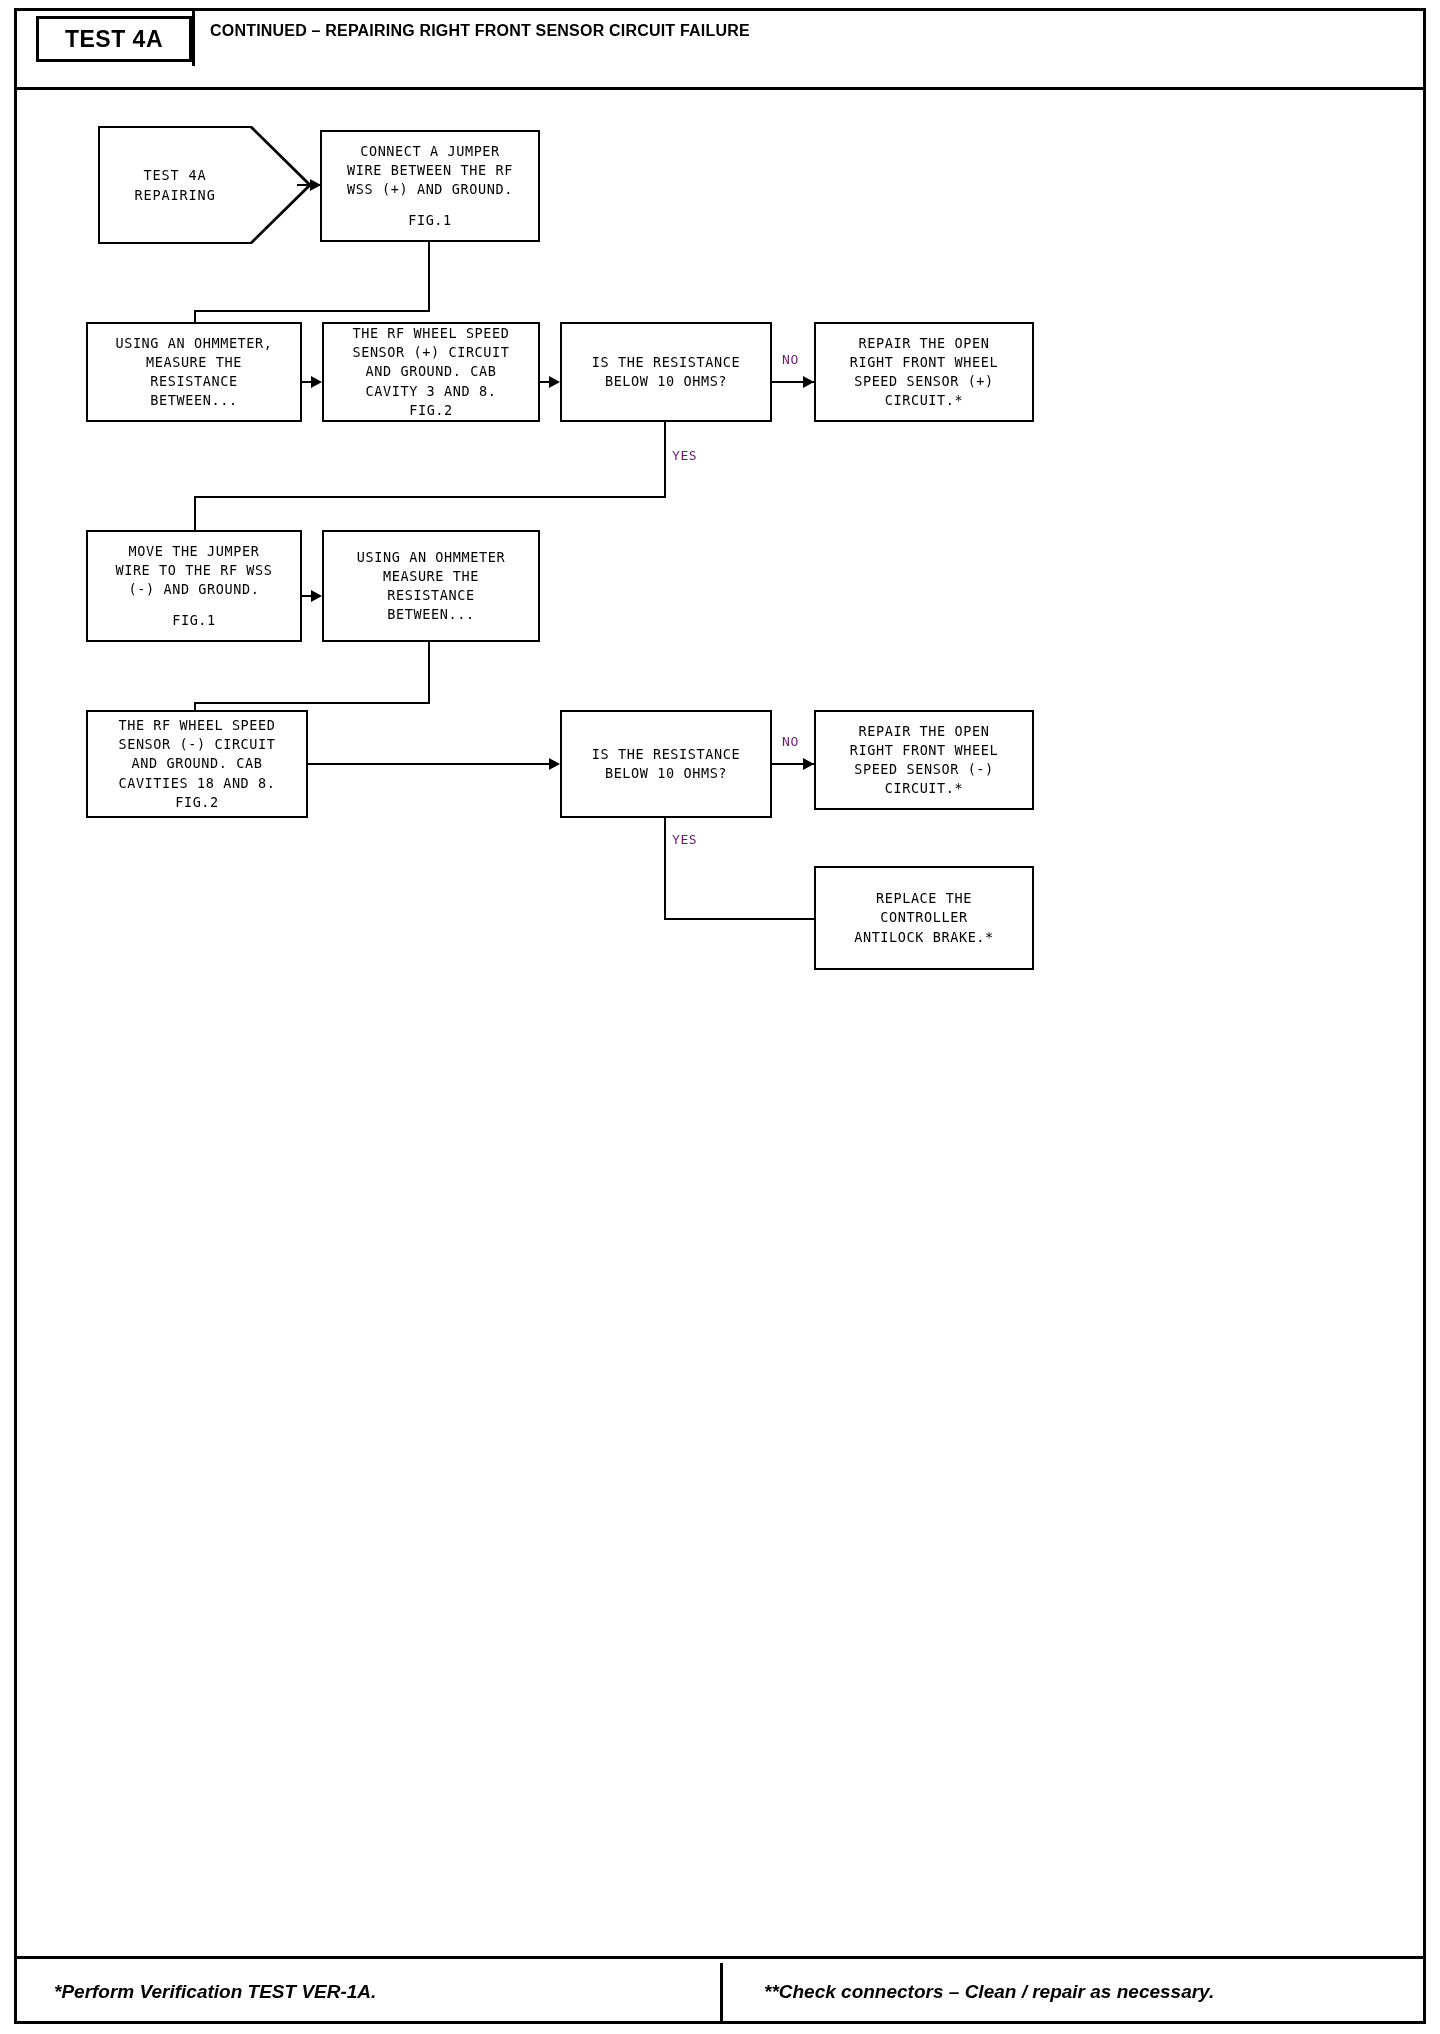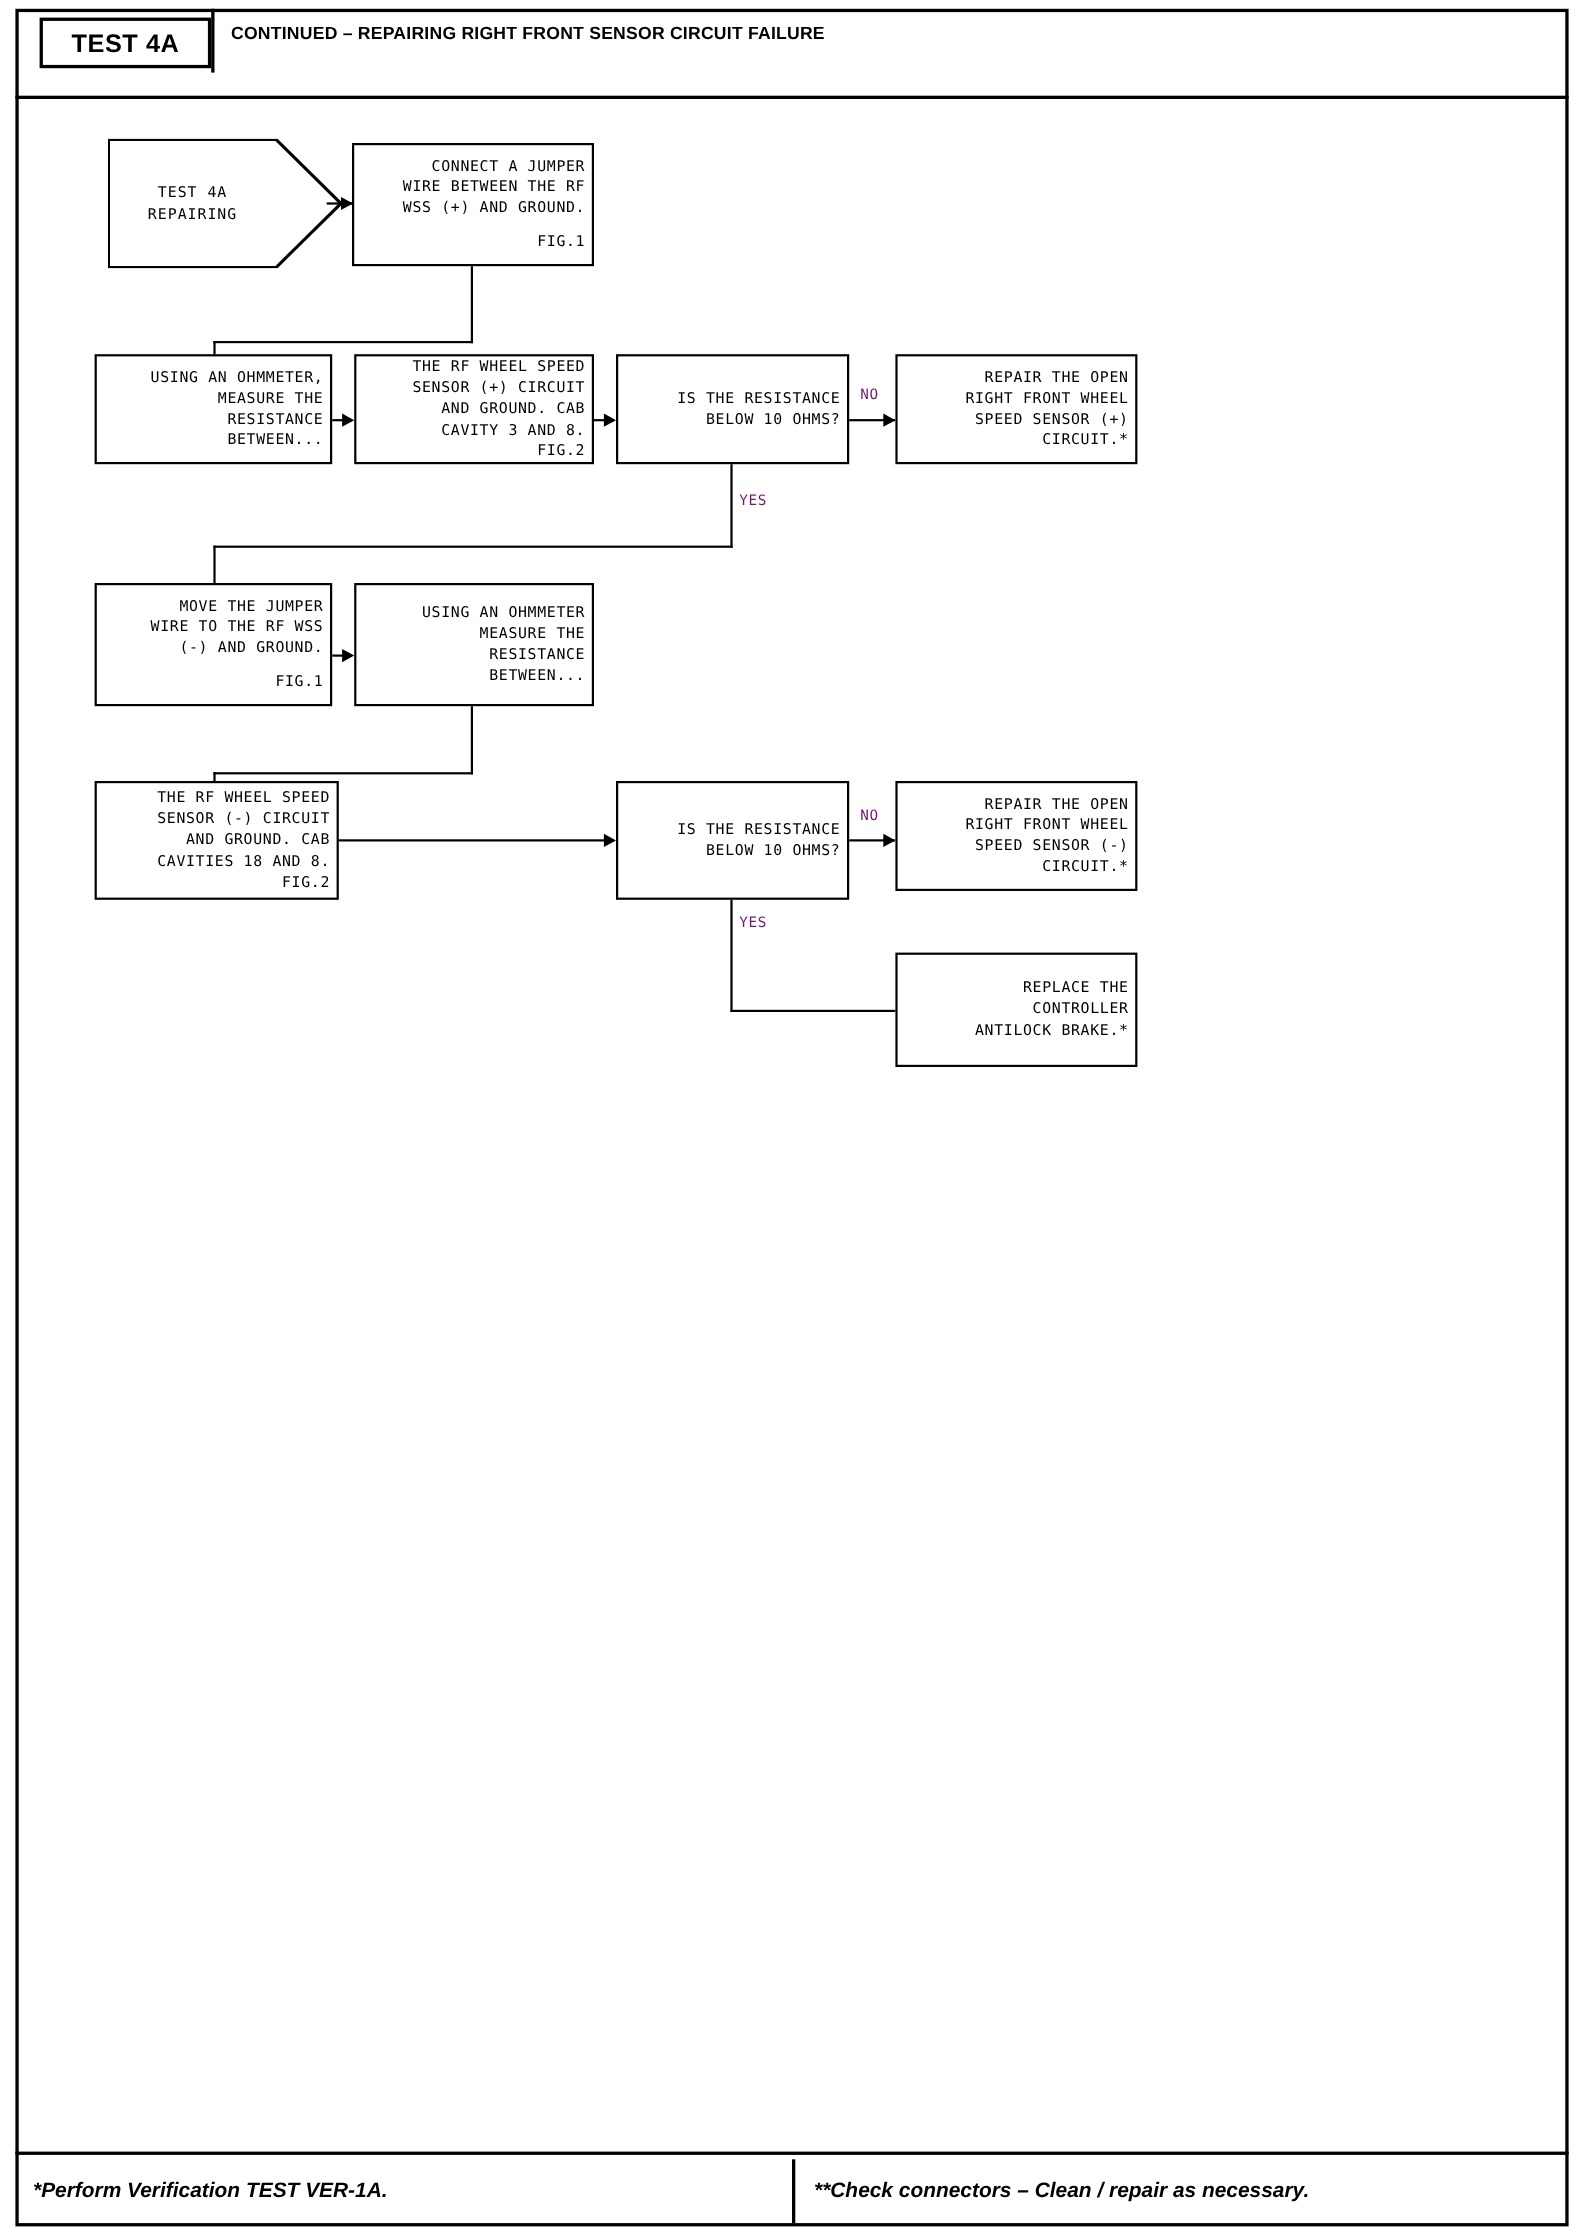--- a/index.html
+++ b/index.html
@@ -86,21 +86,21 @@
   }
 
   
   .node {
     position: absolute;
     border: 2px solid #000;
     box-sizing: border-box;
     background: #fff;
     display: flex;
     flex-direction: column;
-    align-items: flex-end;
+    align-items: center;
     justify-content: center;
     text-align: center;
     font-family: "DejaVu Sans Mono", "Liberation Mono", monospace;
     font-size: 13.5px;
     line-height: 1.42;
     letter-spacing: 0.6px;
     color: #000;
     padding: 4px 6px;
   }
   .node .ln { display: block; white-space: pre; }
@@ -184,20 +184,21 @@
     height: 68px;
     box-sizing: border-box;
     border-top: 3px solid #000;
   }
   .footer-cell {
     position: absolute;
     top: 0;
     height: 100%;
     display: flex;
     align-items: center;
+    margin-left: 24px;
   }
   .footer-left  { left: 16px;  width: 690px; }
   .footer-right { left: 726px; width: 660px; }
   .footer-sep {
     position: absolute;
     left: 706px;
     top: 4px;
     width: 3px;
     height: 58px;
     background: #000;

